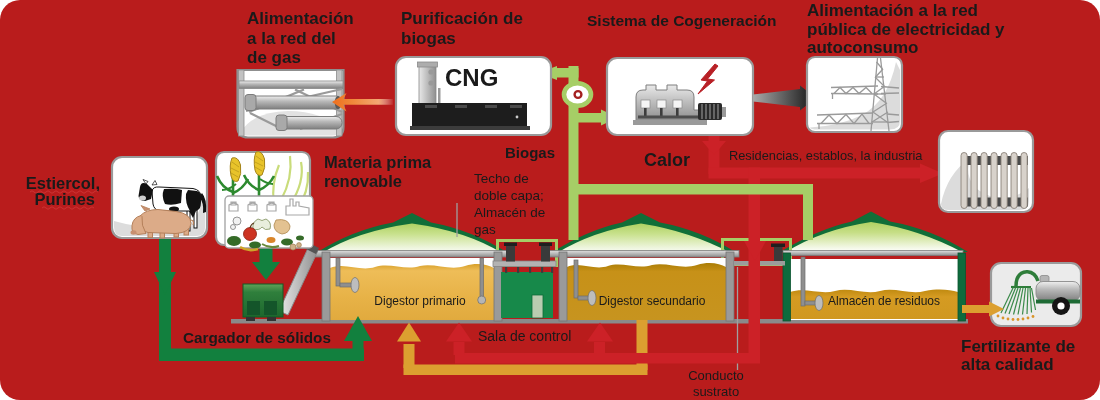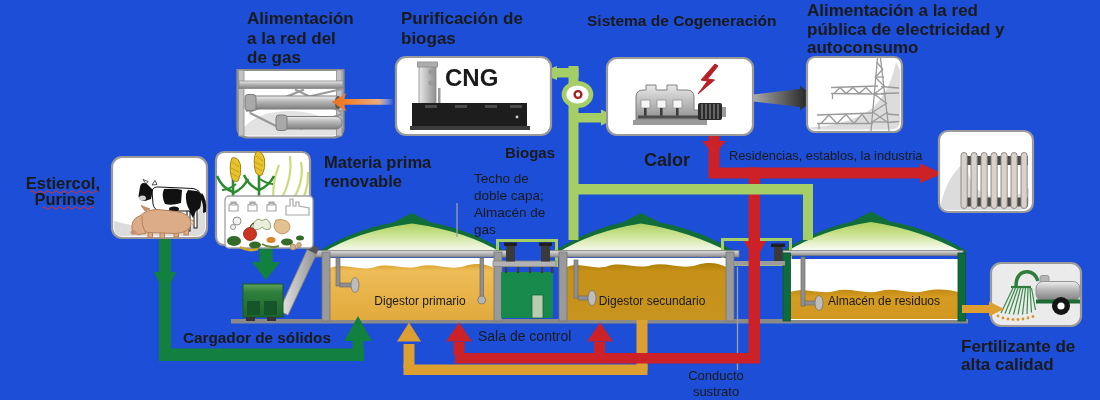--- a/index.html
+++ b/index.html
@@ -1,17 +1,17 @@
 <!DOCTYPE html>
 <html><head>
 <meta charset="utf-8">
 <style>
   html,body{margin:0;padding:0;background:#ffffff;}
-  .wrap{position:relative;width:1100px;height:400px;overflow:hidden;background:#1d4ed8;
-        font-family:"Liberation Sans",sans-serif;}
+  .wrap{position:relative;width:1100px;height:400px;overflow:hidden;background:#b91c1c;
+        font-family:"Liberation Sans",sans-serif;border-radius:20px;}
   svg{position:absolute;left:0;top:0;}
   text{font-family:"Liberation Sans",sans-serif;fill:#1a1a1a;}
   .b{font-weight:bold;}
 </style>
 </head>
 <body>
 <div class="wrap">
 <svg width="1100" height="400" viewBox="0 0 1100 400">
 <defs>
   <linearGradient id="dome" x1="0" y1="0" x2="0" y2="1">

